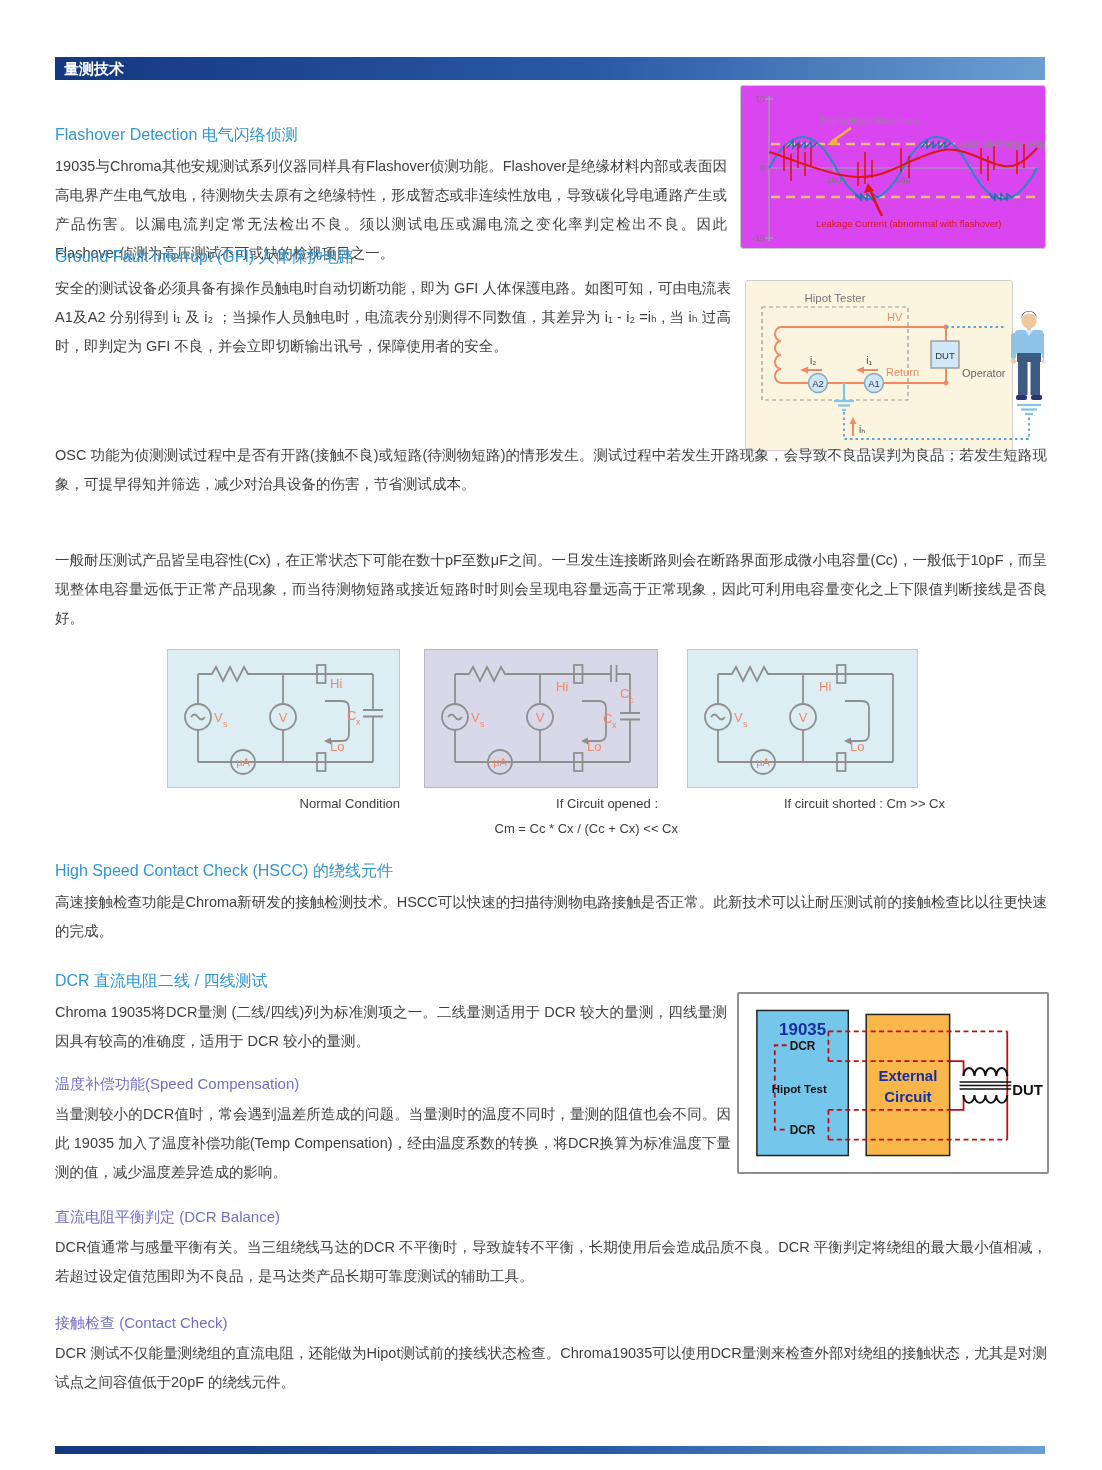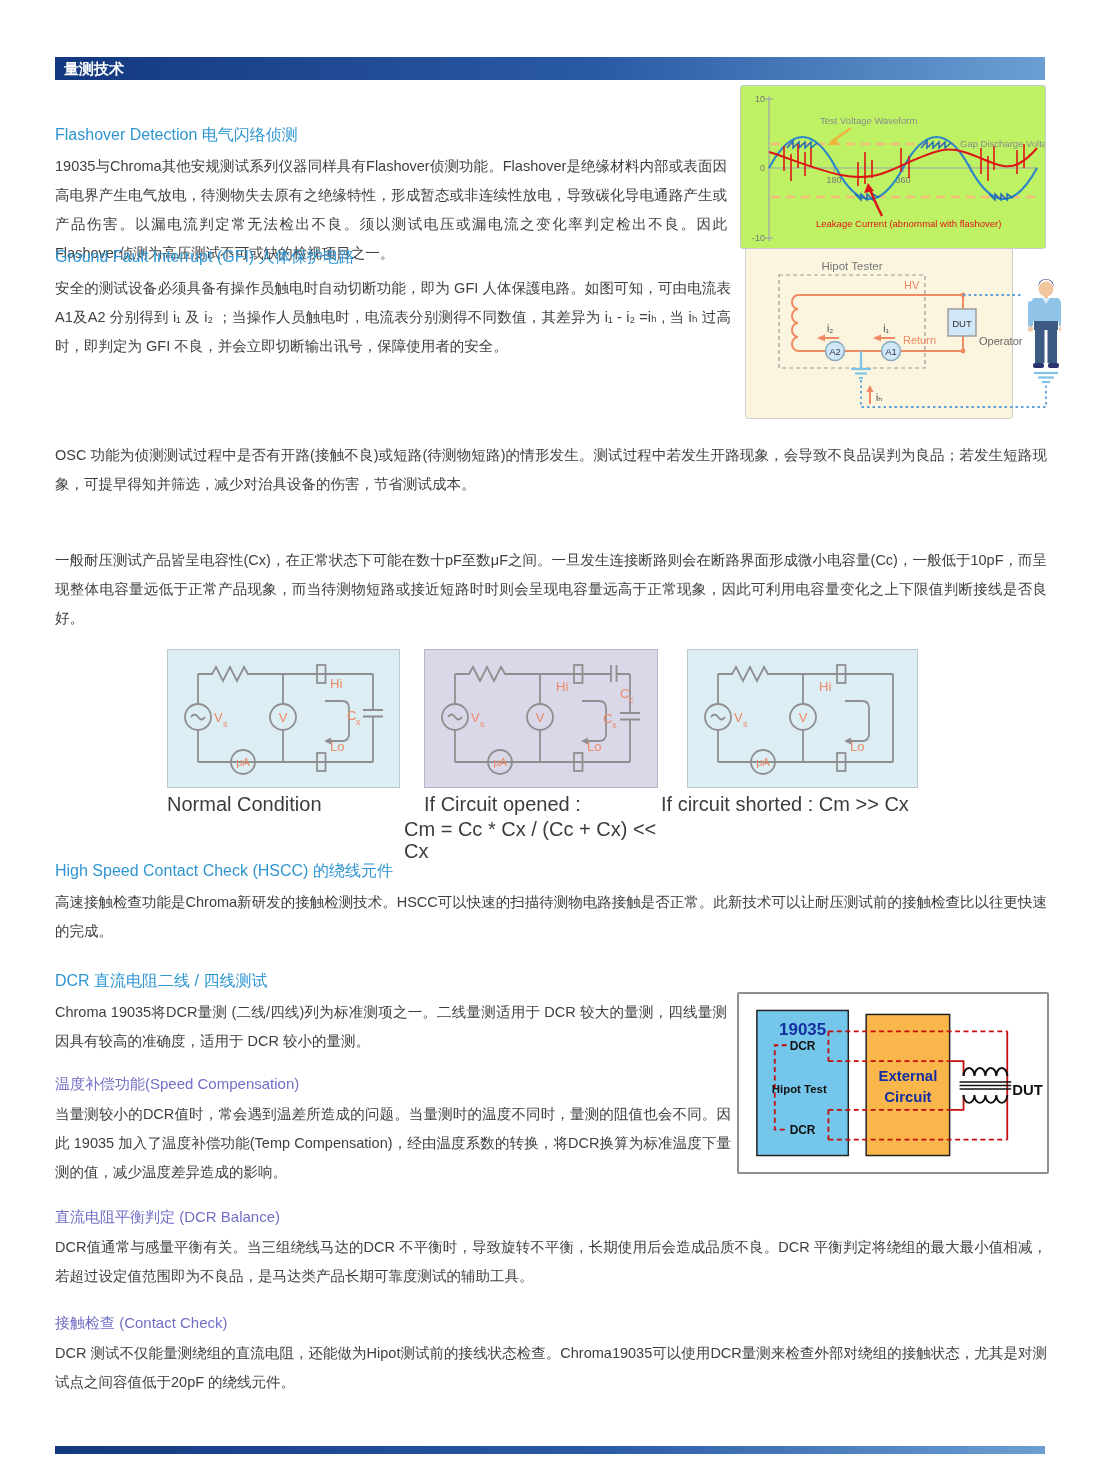--- a/index.html
+++ b/index.html
@@ -7,27 +7,27 @@
         font-family:"Liberation Sans","DejaVu Sans",sans-serif;color:#3f3f3f;}
   .abs{position:absolute;}
   .header-bar{left:55px;top:57px;width:990px;height:23px;
       background:linear-gradient(90deg,#14387f 0%,#2a5aa5 55%,#6b9fd2 100%);
       color:#fff;font-weight:bold;font-size:15px;line-height:23px;padding-left:9px;box-sizing:border-box;}
   .bottom-bar{left:55px;top:1446px;width:990px;height:8px;
       background:linear-gradient(90deg,#14387f 0%,#2a5aa5 55%,#6b9fd2 100%);}
   h2.sec-title{margin:0 0 6px 0;font-size:16px;font-weight:500;color:#3096d2;line-height:22px;}
   h3.sub-title{margin:0 0 6px 0;font-size:15px;font-weight:500;color:#716fc5;line-height:21px;}
   p.body{margin:0;font-size:14.5px;line-height:29px;text-align:justify;color:#3f3f3f;}
-  .fig{box-sizing:border-box;background:#bef264;border:1px solid #c2cbd0;border-radius:3px;}
+  .fig{box-sizing:border-box;background:#d946ef;border:1px solid #c2cbd0;border-radius:3px;}
   .fig-gfi{background:#fbf5e0;border:1px solid #cfcfcf;}
   .fig-dcr{background:#ffffff;border:2px solid #8f8f8f;border-radius:2px;text-align:center;}
   .panel{box-sizing:border-box;border:1px solid #b9c9d1;}
   .panel-blue{background:#ddedf4;}
   .panel-purple{background:#d9d8e9;border-color:#b5b4c9;}
-  .caption{font-size:20px;font-weight:500;color:#3c3c3c;text-align:left;line-height:22px;}
+  .caption{font-size:13px;font-weight:500;color:#3c3c3c;text-align:right;line-height:22px;}
   svg{display:block;}
   svg text{font-family:"Liberation Sans","DejaVu Sans",sans-serif;}
 </style>
 </head>
 <body>
 
 <div class="page">
 
   <div class="abs header-bar">
     <span>量测技术</span>
@@ -97,21 +97,21 @@
       <path d="M141,130 Q133,114 128,101" fill="none" stroke="#dc1616" stroke-width="2.4"></path>
       <polygon points="127,97 123,107 133,105" fill="#dc1616"></polygon>
     </svg>
   </div>
 
   <div class="abs" style="left:55px;top:246px;width:676px;">
     <h2 class="sec-title">Ground Fault Interrupt (GFI) 人体保护电路</h2>
     <p class="body">安全的测试设备必须具备有操作员触电时自动切断功能，即为 GFI 人体保護电路。如图可知，可由电流表A1及A2 分别得到 i₁ 及 i₂ ；当操作人员触电时，电流表分别测得不同数值，其差异为 i₁ - i₂ =iₕ , 当 iₕ 过高时，即判定为 GFI 不良，并会立即切断输出讯号，保障使用者的安全。</p>
   </div>
 
-  <div class="abs fig fig-gfi" style="left:745px;top:248px;width:268px;height:171px;padding-left:17px;">
+  <div class="abs fig fig-gfi" style="left:745px;top:280px;width:268px;height:171px;">
     <svg width="298" height="169" viewBox="0 0 298 169">
       <text x="89" y="21" font-size="11.5" fill="#777" text-anchor="middle">Hipot Tester</text>
       <rect x="16" y="26" width="146" height="93" fill="none" stroke="#999" stroke-width="1.2" stroke-dasharray="4,3"></rect>
 
       <g stroke="#f08a63" stroke-width="2" fill="none">
         <path d="M35,46 a6,7 0 0 0 0,14 a6,7 0 0 0 0,14 a6,7 0 0 0 0,14 a6,7 0 0 0 0,14"></path>
         <line x1="35" y1="46" x2="200" y2="46"></line>
         <line x1="200" y1="46" x2="200" y2="102"></line>
         <line x1="35" y1="102" x2="200" y2="102"></line>
         <line x1="58" y1="89" x2="76" y2="89"></line>

